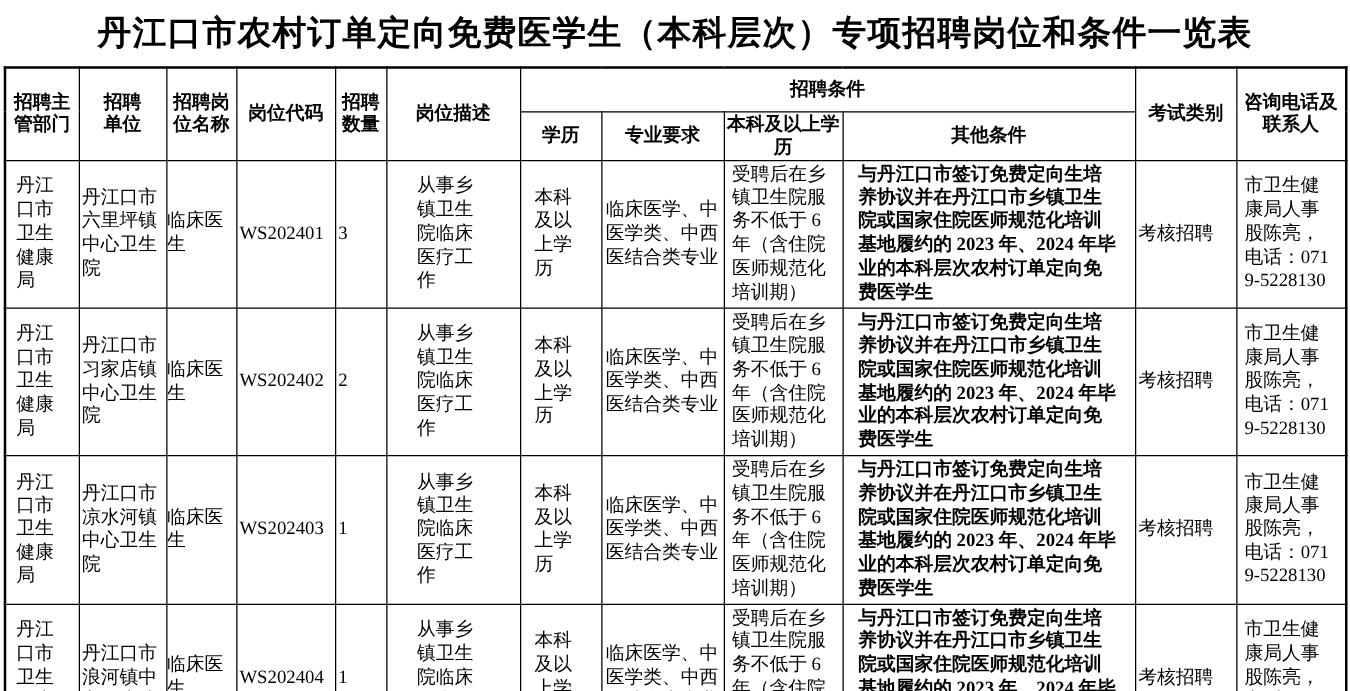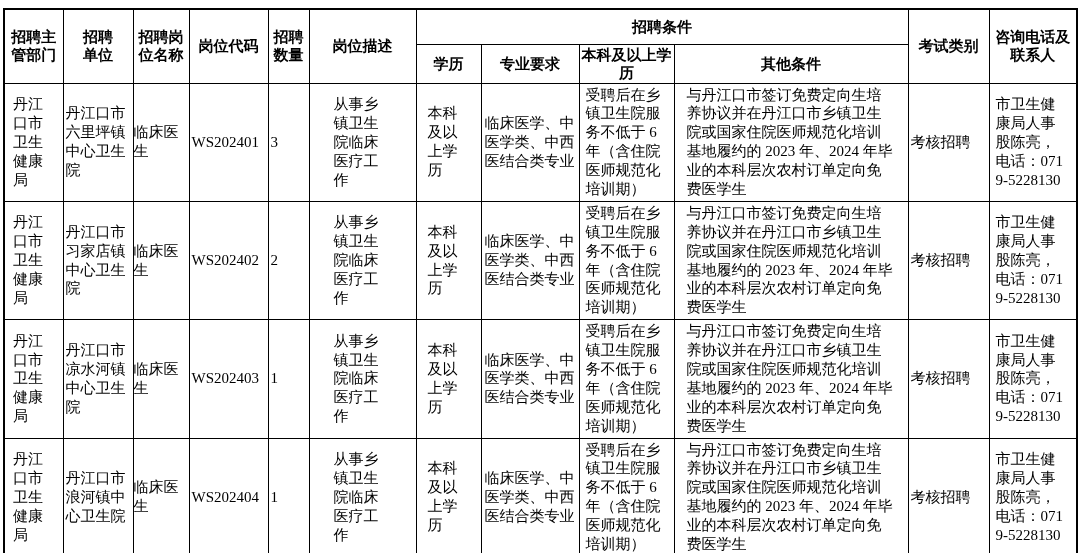--- a/index.html
+++ b/index.html
@@ -62,27 +62,28 @@
   tbody tr:nth-child(4) { height: 108px; }
 
   td.c-dept     { padding: 2px 8px; }
   td.c-unit     { padding: 2px 2px; }
   td.c-postname { padding: 2px 0; }
   td.c-center   { text-align: left; padding: 2px 2px; }
   td.c-desc     { padding: 2px 24px; }
   td.c-edu      { padding: 2px 11px; }
   td.c-major    { padding: 2px 3px; }
   td.c-service  { padding: 2px 6px; }
-  td.c-other    { padding: 2px 12px; }
+  td.c-other    { padding: 2px 12px; font-weight: bold; }
   td.c-contact  { padding: 2px 6px; }
 </style>
 </head>
 <body>
 
 <div class="page">
+  <h1 class="doc-title">丹江口市农村订单定向免费医学生（本科层次）专项招聘岗位和条件一览表</h1>
 
   <table class="recruit">
     <colgroup>
       <col style="width:59px">
       <col style="width:70px">
       <col style="width:56px">
       <col style="width:79px">
       <col style="width:41px">
       <col style="width:107px">
       <col style="width:65px">

